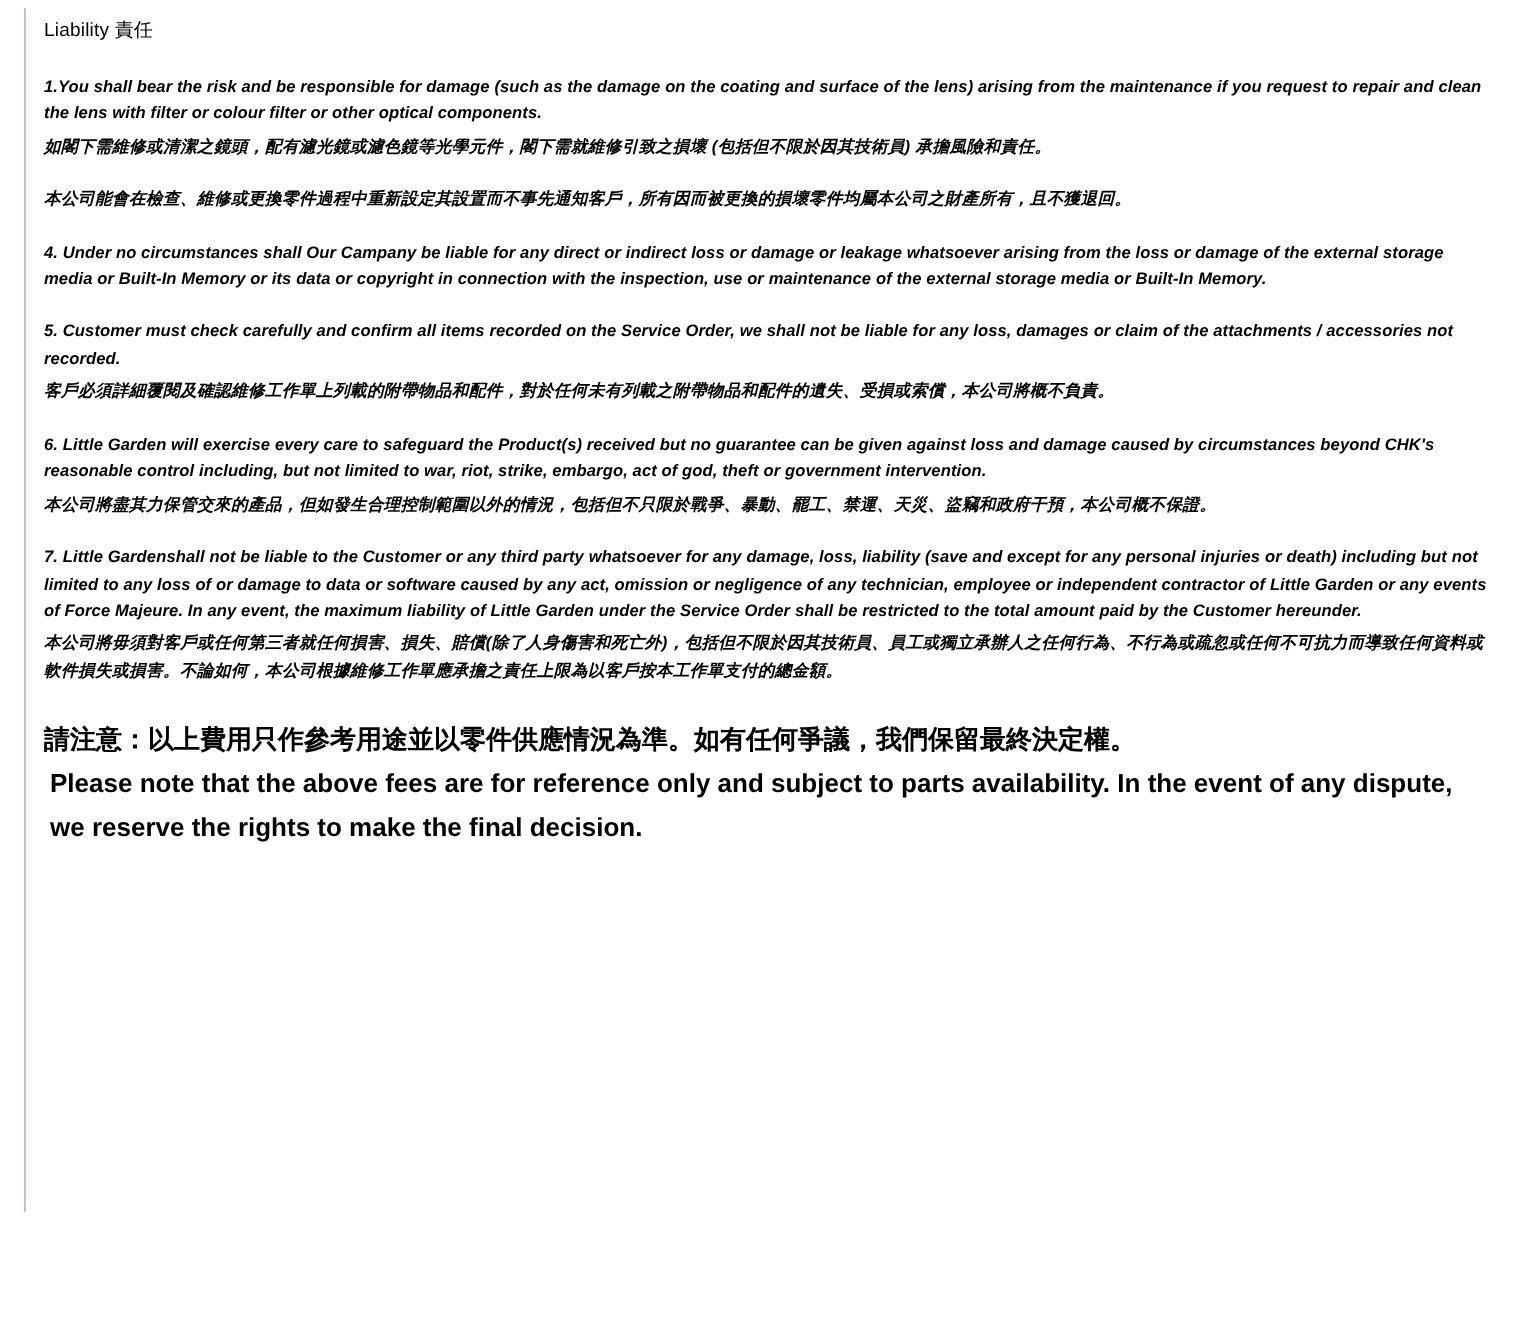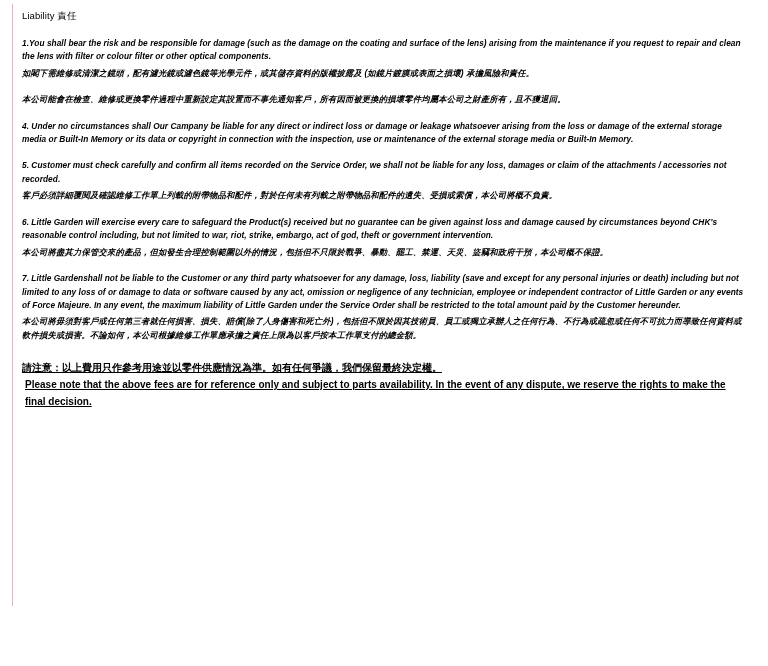--- a/index.html
+++ b/index.html
@@ -52,40 +52,39 @@
     letter-spacing: 0.2px;
   }
   .en-line + .cjk-line {
     margin-top: 3px;
   }
   .note {
     margin-top: 17px;
   }
   .note p {
     margin: 0;
-    font-size: 10px;
+    font-size: 13px;
     font-weight: bold;
     line-height: 1.7;
-    text-decoration: underline;
   }
   .note p.en {
     padding-left: 3px;
   }
 </style>
 </head>
 <body>
 
 <div class="page">
   <div class="left-rule"></div>
 
   <h1 class="doc-title">Liability 責任</h1>
 
   <div class="block">
     <p class="en-line">1.You shall bear the risk and be responsible for damage (such as the damage on the coating and surface of the lens) arising from the maintenance if you request to repair and clean the lens with filter or colour filter or other optical components.</p>
-    <p class="cjk cjk-line">如閣下需維修或清潔之鏡頭，配有濾光鏡或濾色鏡等光學元件，或其儲存資料的版權披露及 (如鏡片鍍膜或表面之損壞) 承擔風險和責任。</p>
+    <p class="cjk cjk-line">如閣下需維修或清潔之鏡頭，配有濾光鏡或濾色鏡等光學元件，閣下需就維修引致之損壞 (包括但不限於因其技術員) 承擔風險和責任。</p>
   </div>
 
   <div class="block">
     <p class="cjk cjk-line">本公司能會在檢查、維修或更換零件過程中重新設定其設置而不事先通知客戶，所有因而被更換的損壞零件均屬本公司之財產所有，且不獲退回。</p>
   </div>
 
 
   <div class="block">
     <p class="en-line">4. Under no circumstances shall Our Campany be liable for any direct or indirect loss or damage or leakage whatsoever arising from the loss or damage of the external storage media or Built-In Memory or its data or copyright in connection with the inspection, use or maintenance of the external storage media or Built-In Memory.</p>
   </div>

